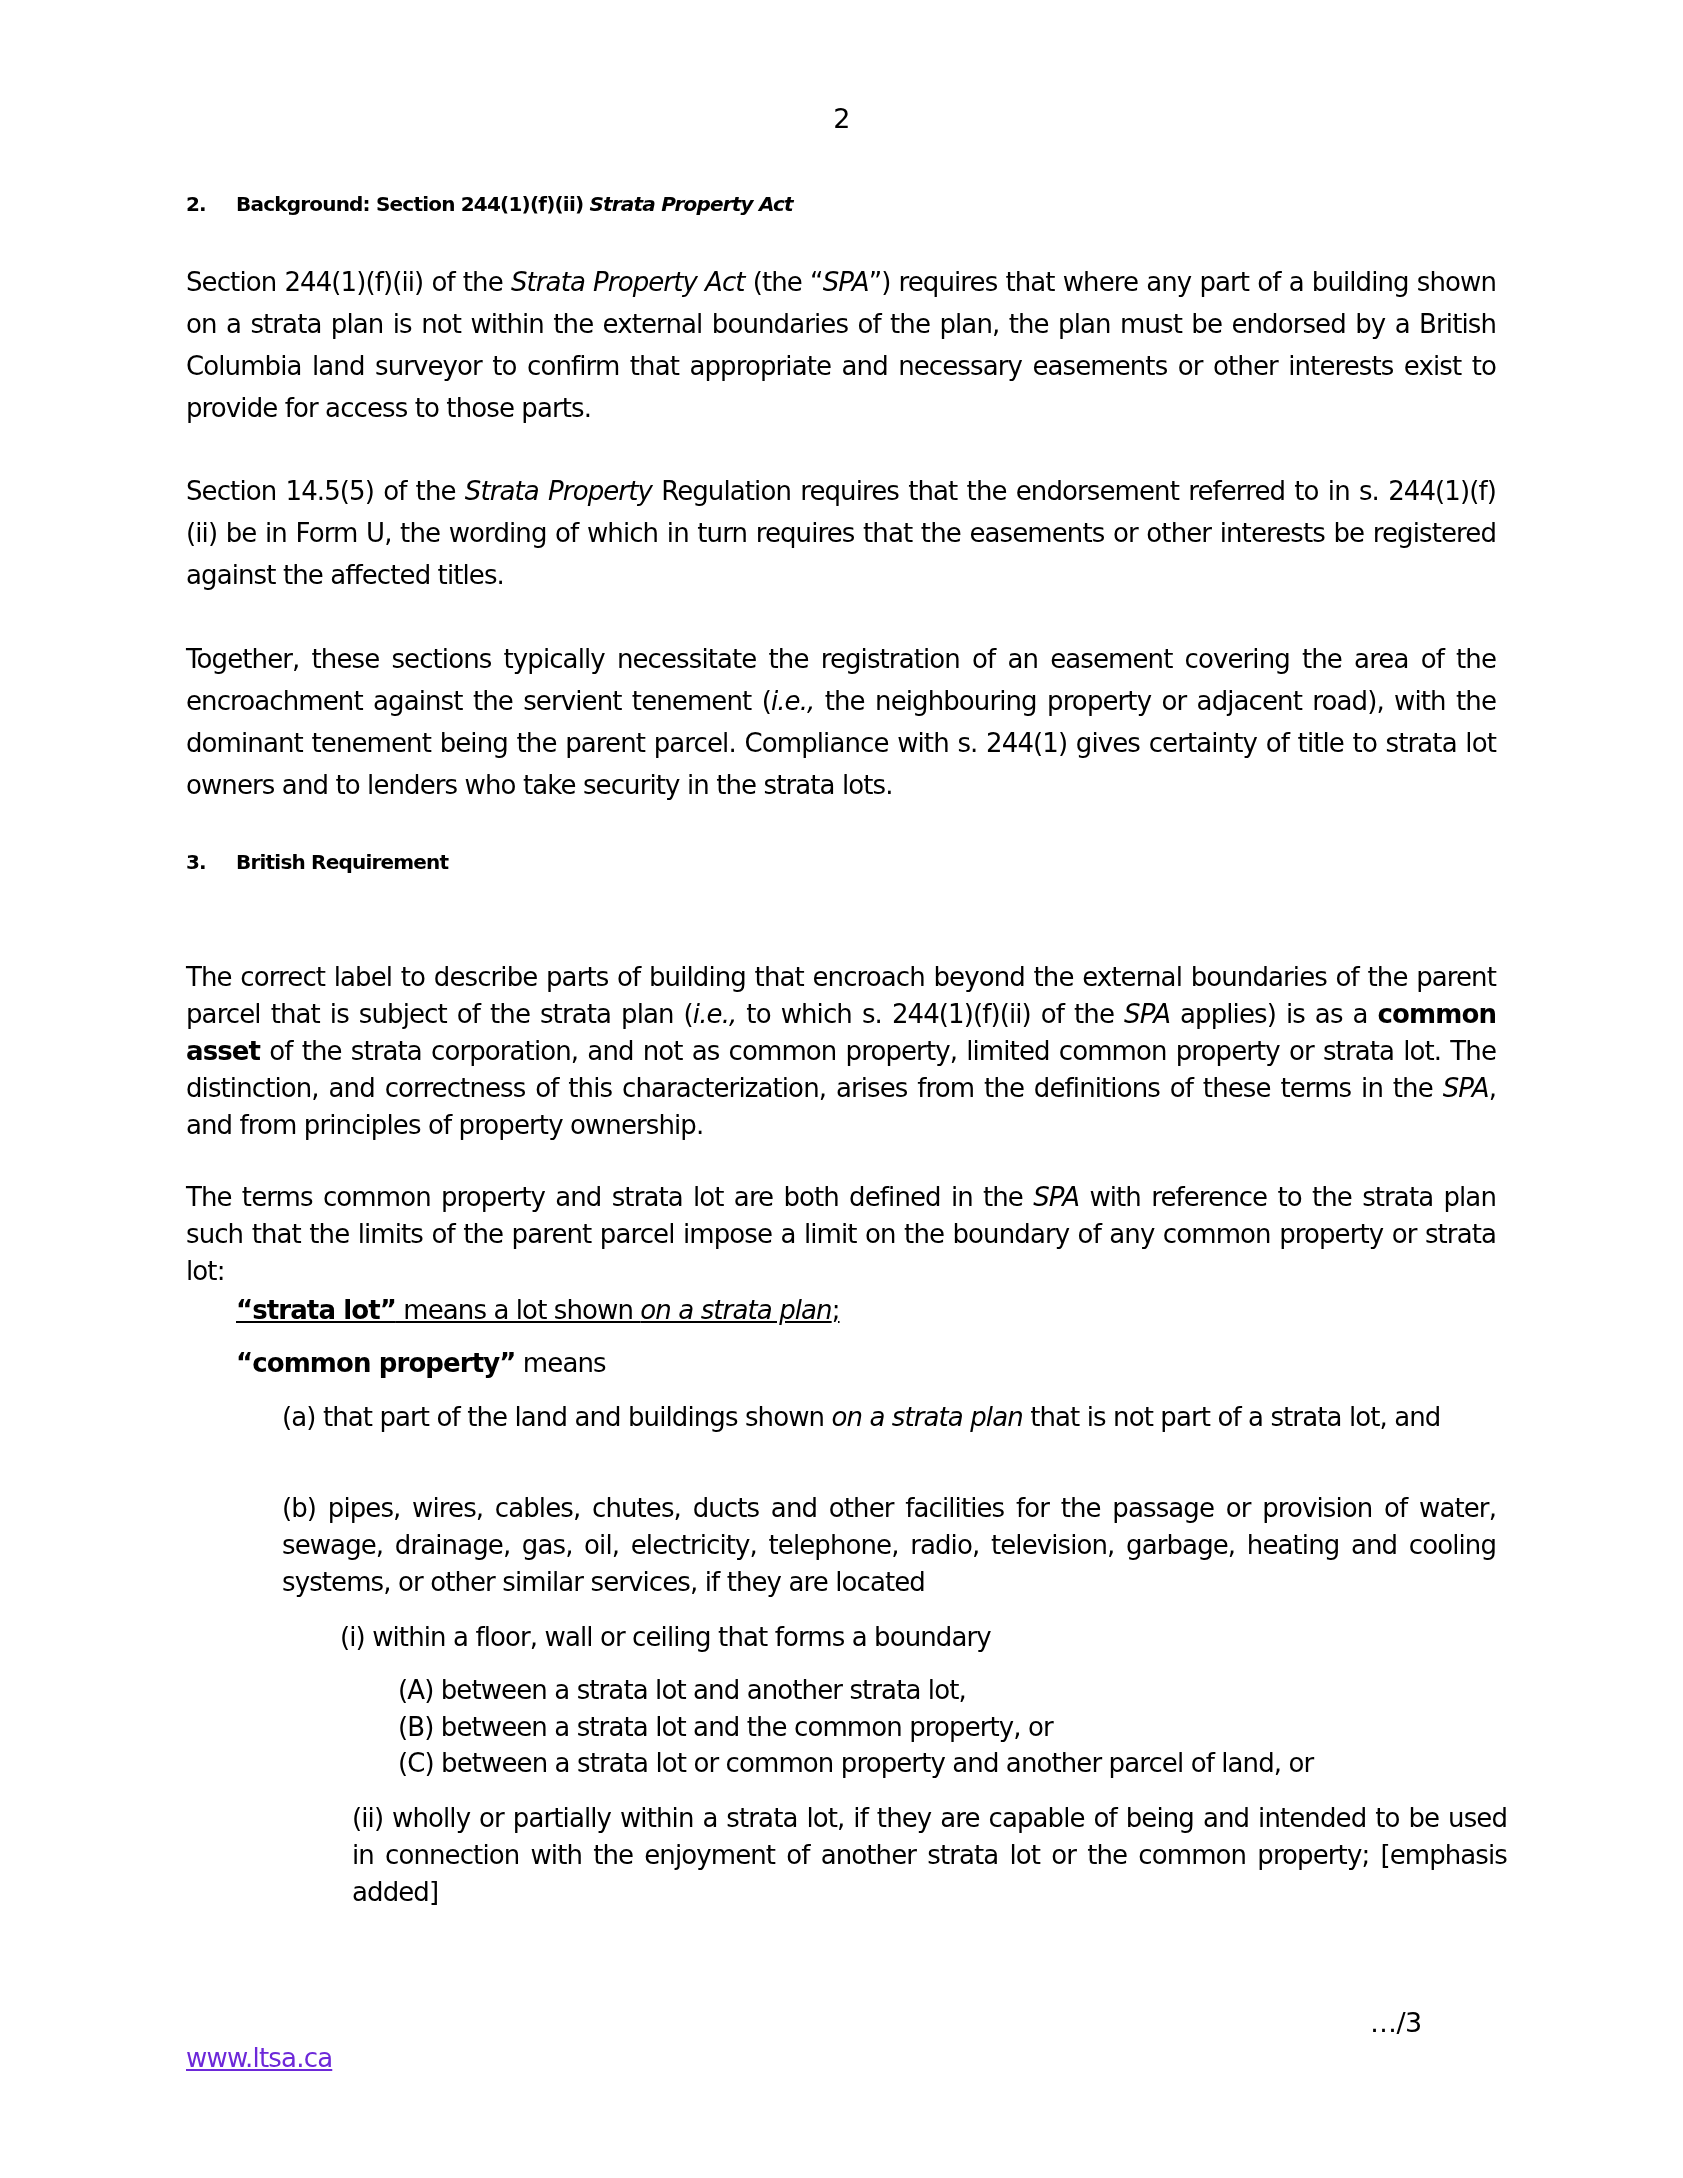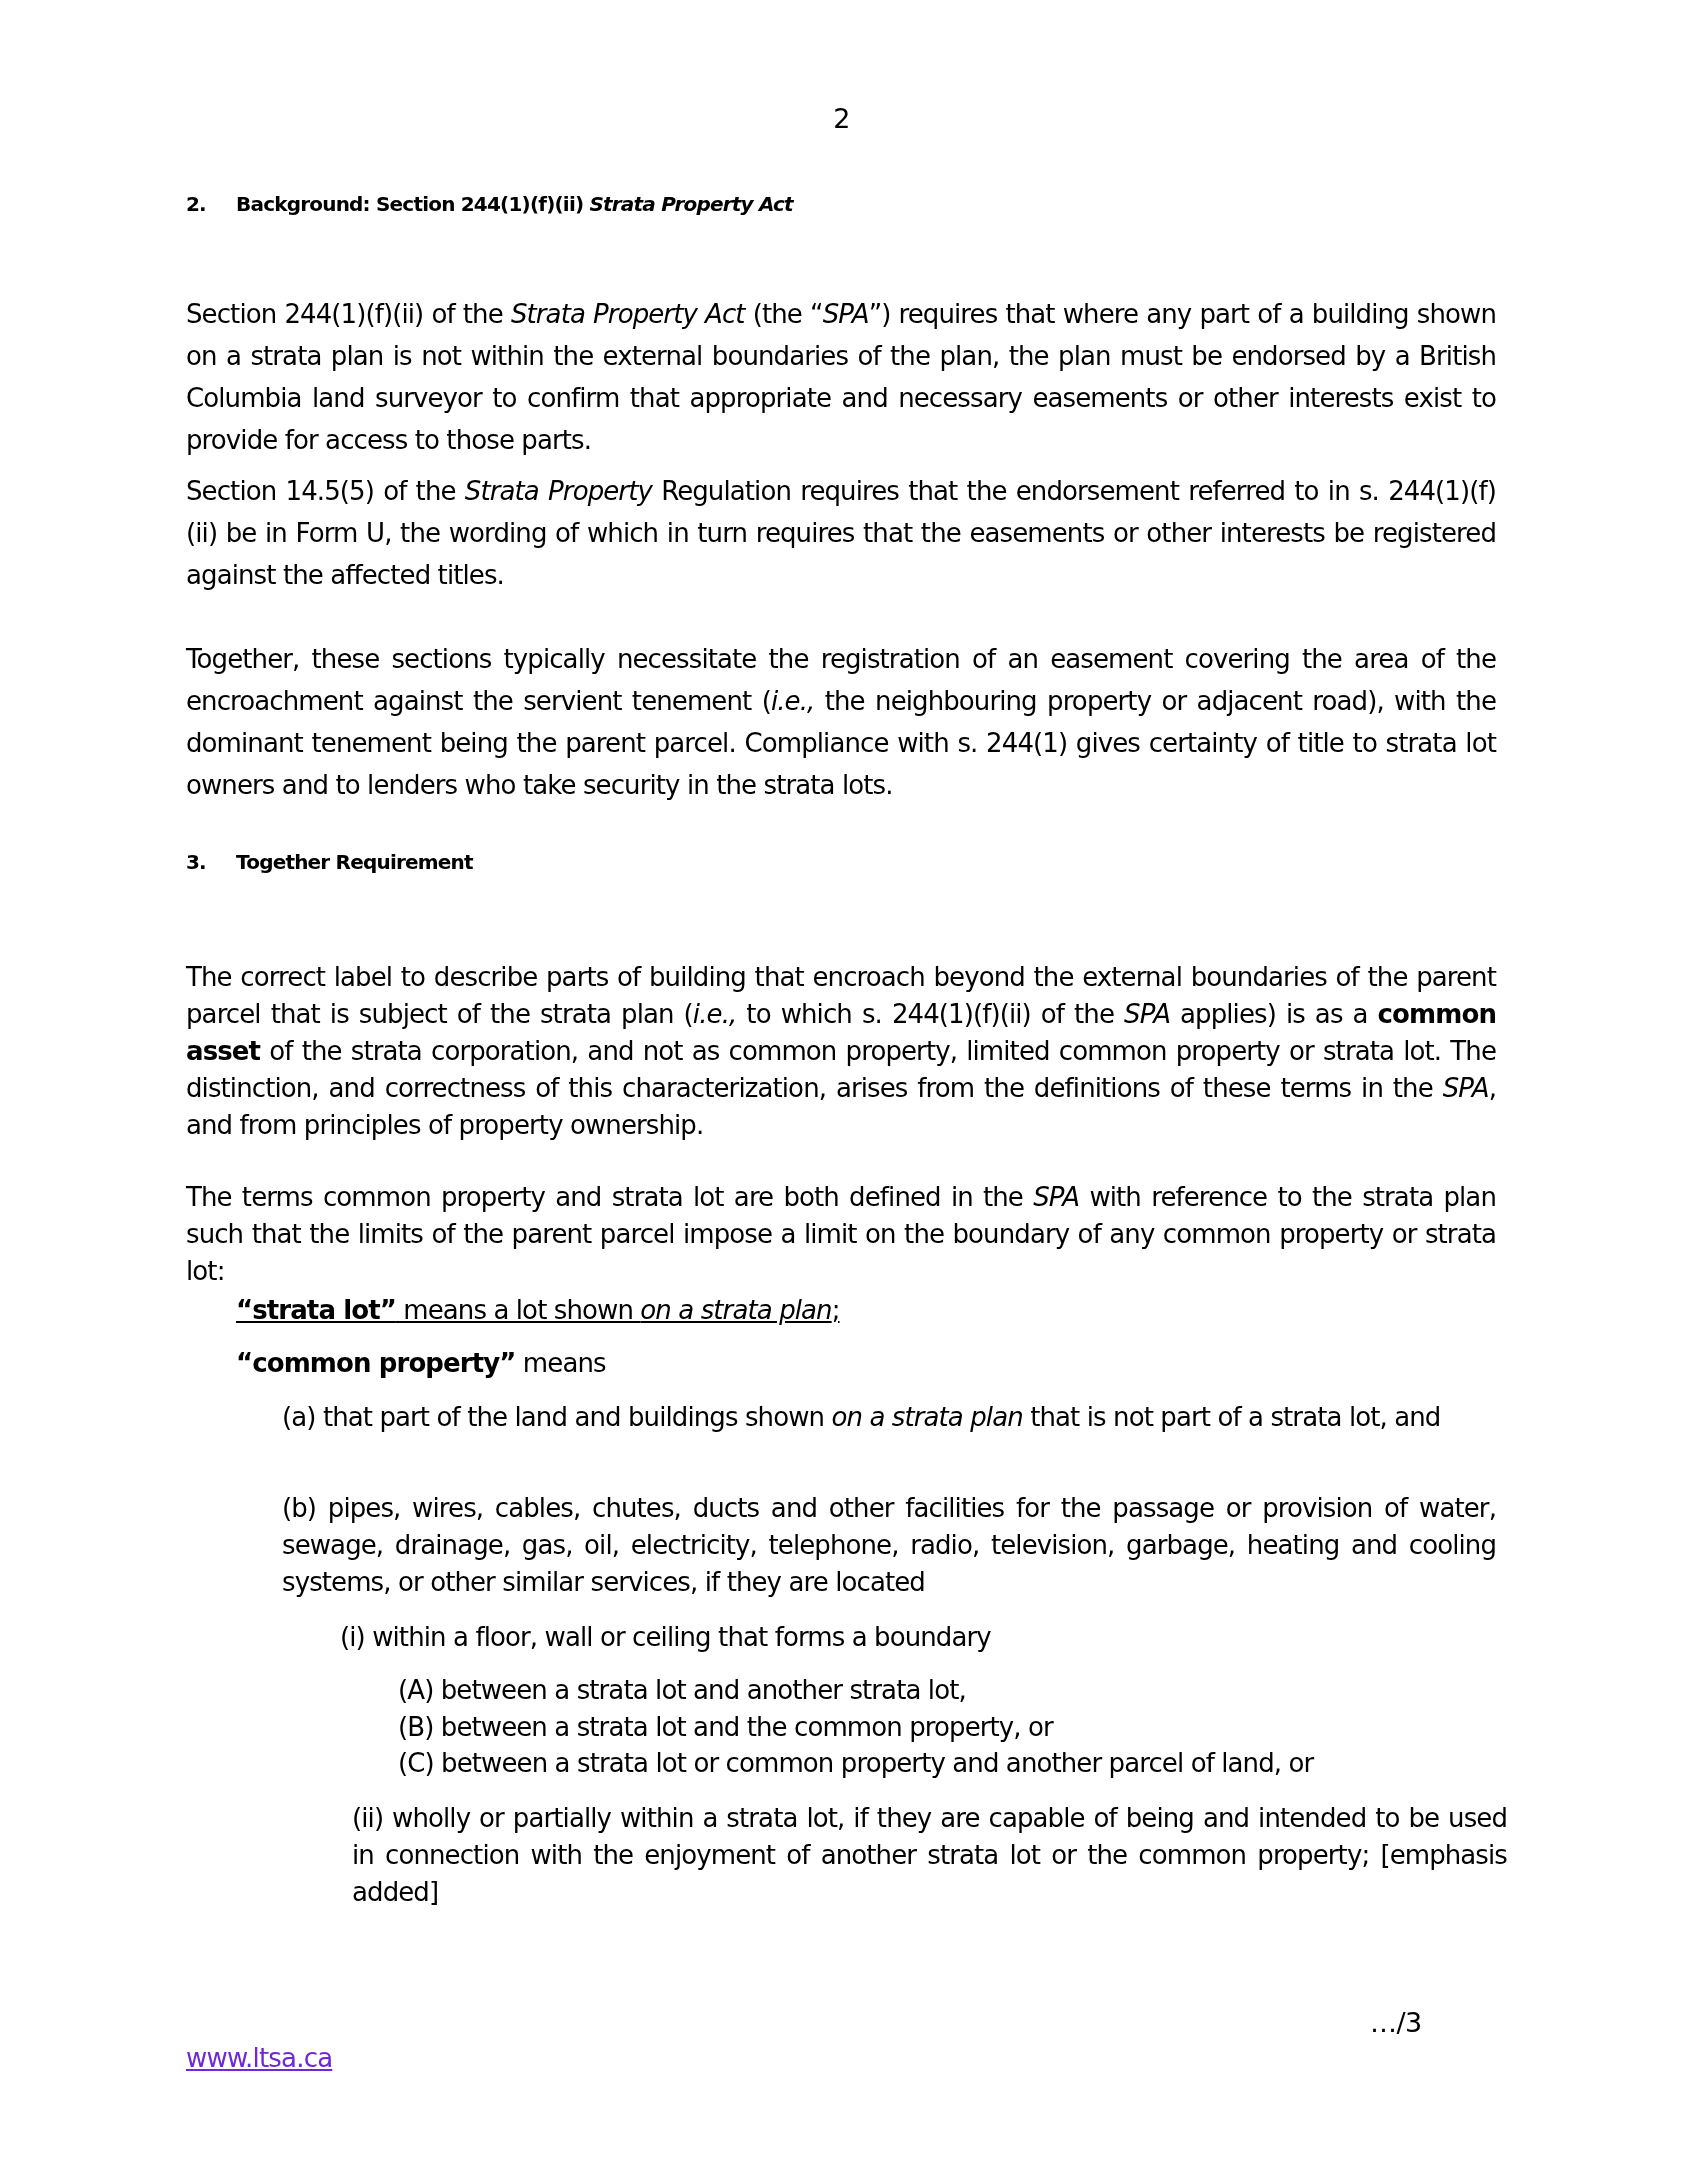--- a/index.html
+++ b/index.html
@@ -43,34 +43,34 @@
 <body>
 
 <div class="page-num">2</div>
 
 <div class="content">
 
   <div class="heading" style="top:192px;">
     <span class="num">2.</span><span>Background: Section 244(1)(f)(ii) </span><i>Strata Property Act</i>
   </div>
 
-  <div class="para lh42" style="top:261px;margin-top:32px;">
+  <div class="para lh42" style="top:261px;">
     <span>Section 244(1)(f)(ii) of the </span><i>Strata Property Act</i><span> (the “</span><i>SPA</i><span>”) requires that where any part of a building shown on a strata plan is not within the external boundaries of the plan, the plan must be endorsed by a British Columbia land surveyor to confirm that appropriate and necessary easements or other interests exist to provide for access to those parts.</span>
   </div>
 
   <div class="para lh42" style="top:470px;">
     <span>Section 14.5(5) of the </span><i>Strata Property</i><span> Regulation requires that the endorsement referred to in s. 244(1)(f)(ii) be in Form U, the wording of which in turn requires that the easements or other interests be registered against the affected titles.</span>
   </div>
 
   <div class="para lh42" style="top:638px;">
     <span>Together, these sections typically necessitate the registration of an easement covering the area of the encroachment against the servient tenement (</span><i>i.e.,</i><span> the neighbouring property or adjacent road), with the dominant tenement being the parent parcel. Compliance with s. 244(1) gives certainty of title to strata lot owners and to lenders who take security in the strata lots.</span>
   </div>
 
   <div class="heading" style="top:850px;">
-    <span class="num">3.</span><span>Together Requirement</span>
+    <span class="num">3.</span><span>British Requirement</span>
   </div>
 
   <div class="para lh37" style="top:931px;">
     <span>The correct label to describe parts of building that encroach beyond the external boundaries of the parent parcel that is subject of the strata plan (</span><i>i.e.,</i><span> to which s. 244(1)(f)(ii) of the </span><i>SPA</i><span> applies) is as a </span><b>common asset</b><span> of the strata corporation, and not as common property, limited common property or strata lot. The distinction, and correctness of this characterization, arises from the definitions of these terms in the </span><i>SPA</i><span>, and from principles of property ownership.</span>
   </div>
 
   <div class="para lh37" style="top:1151px;">
     <span>The terms common property and strata lot are both defined in the </span><i>SPA</i><span> with reference to the strata plan such that the limits of the parent parcel impose a limit on the boundary of any common property or strata lot:</span>
   </div>
 

